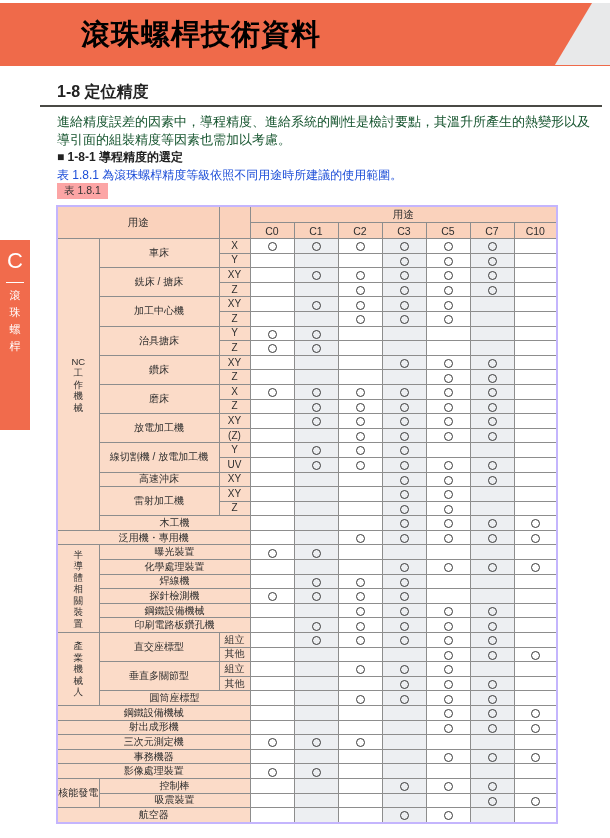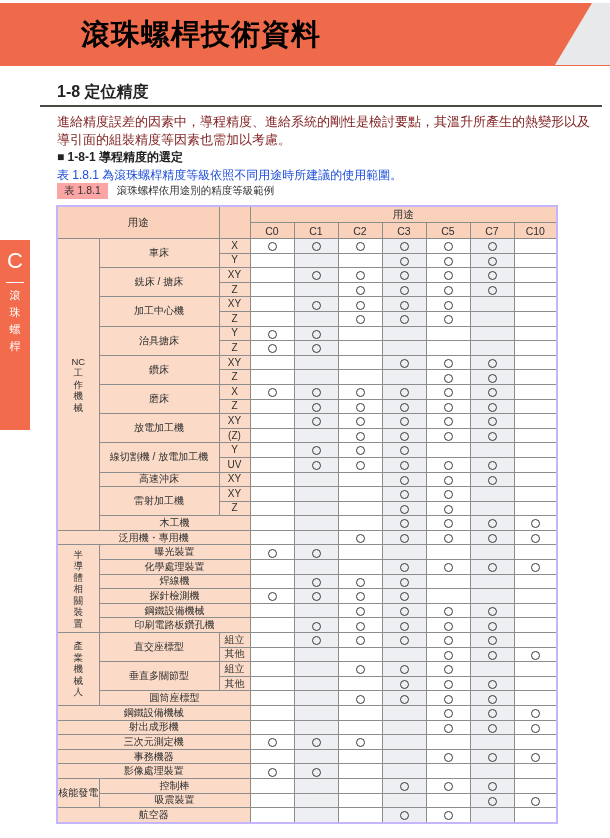--- a/index.html
+++ b/index.html
@@ -18,21 +18,21 @@
     clip-path:polygon(69% 0,100% 0,100% 100%,5% 100%);
   }
   
   #side-tab{position:absolute;left:0;top:240px;width:30px;height:190px;background:#f16b4c;color:#fff;text-align:center;}
   #side-tab .letter{font-size:22px;line-height:42px;font-weight:400;}
   #side-tab .divider{border-top:1px solid #ffffff;margin:0 6px 4px 6px;}
   #side-tab .chars div{font-size:11px;line-height:17px;}
   
   #section-title{position:absolute;left:57px;top:82px;font-size:16px;font-weight:bold;color:#222;white-space:nowrap;}
   #title-rule{position:absolute;left:40px;top:105px;width:562px;height:2px;background:#4a4a45;}
-  #intro{position:absolute;left:57px;top:113px;width:548px;font-size:13px;line-height:18px;color:#7f1d1d;}
+  #intro{position:absolute;left:57px;top:113px;width:548px;font-size:13px;line-height:18px;color:#14532d;}
   #subsection-title{position:absolute;left:57px;top:149px;font-size:12px;font-weight:bold;color:#222;white-space:nowrap;}
   #subsection-note{position:absolute;left:57px;top:167px;font-size:12px;color:#1d4ed8;white-space:nowrap;}
   #caption{position:absolute;left:57px;top:183px;font-size:10.5px;color:#333;display:flex;align-items:center;}
   #caption .cap-tag{background:#fca5a5;padding:1px 7px;margin-right:9px;}
   
   #table-wrap{position:absolute;left:56px;top:205px;}
   table{border-collapse:collapse;table-layout:fixed;width:500px;font-size:10px;color:#2e2e2e;border:2px solid #c4b5fd;}
   th,td{border:1px solid #8d8d8d;padding:0;text-align:center;vertical-align:middle;overflow:hidden;}
   thead th{background:#fad2bc;font-weight:normal;height:15px;font-size:10.5px;}
   td.lbl{background:#fbdbc8;font-size:10px;line-height:12px;}
@@ -66,21 +66,20 @@
 <div id="intro">
   <div>進給精度誤差的因素中，導程精度、進給系統的剛性是檢討要點，其溫升所產生的熱變形以及</div>
   <div>導引面的組裝精度等因素也需加以考慮。</div>
 </div>
 
 <div id="subsection-title">■ 1-8-1 導程精度的選定</div>
 <div id="subsection-note">表 1.8.1 為滾珠螺桿精度等級依照不同用途時所建議的使用範圍。</div>
 
 <div id="caption">
   <span class="cap-tag">表 1.8.1</span>
-  <span class="cap-text">滾珠螺桿依用途別的精度等級範例</span>
 </div>
 
 <div id="table-wrap">
   <table id="grade-table">
     <colgroup>
       <col style="width:42px">
         <col style="width:120px">
         <col style="width:31px">
       <col style="width:44px">
         <col style="width:44px">

